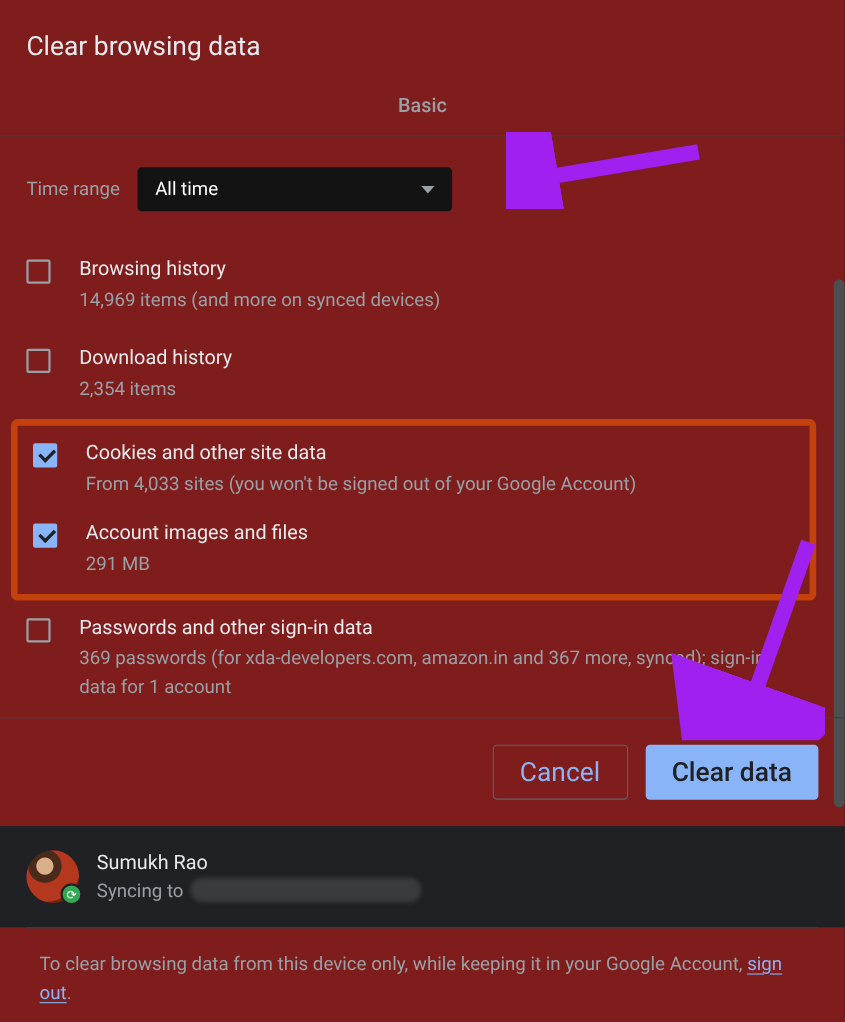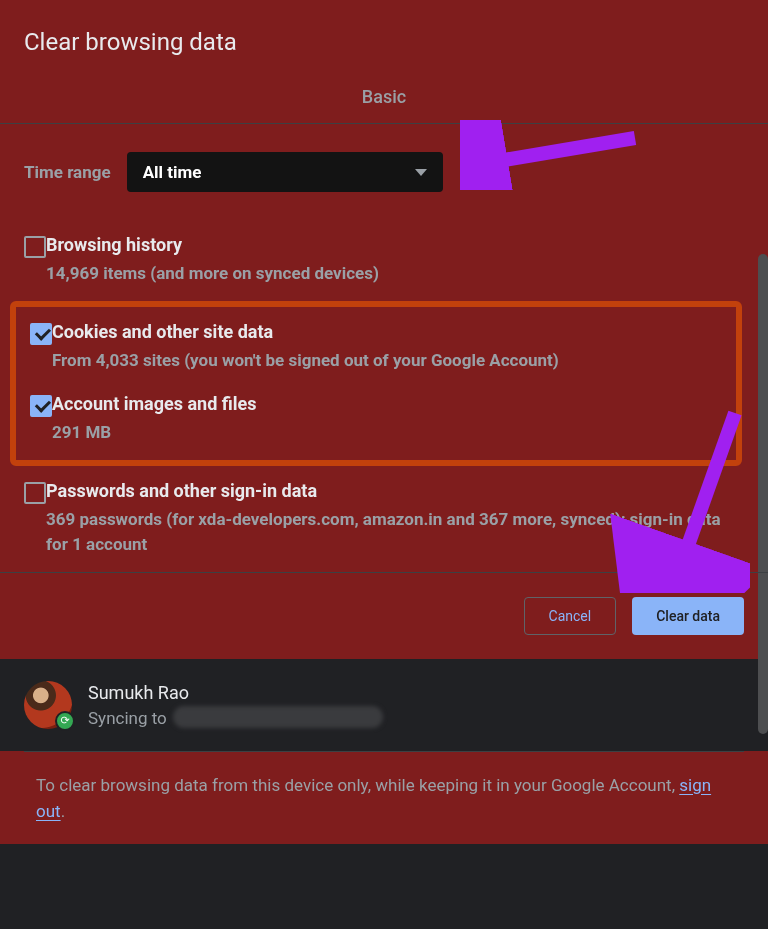--- a/index.html
+++ b/index.html
@@ -38,60 +38,60 @@
       color: #9aa0a6;
       cursor: pointer;
     }
     .tab.active {
       color: #8ab4f8;
       border-bottom: 3px solid #8ab4f8;
     }
     .content {
       padding: 16px 16px 0 0;
       position: relative;
-      font-weight: bold;
     }
     .time-range-row {
       display: flex;
       align-items: center;
       padding: 12px 24px 28px;
       gap: 16px;
     }
     .time-range-label {
       font-size: 17px;
       color: #9aa0a6;
     }
     .select-wrap {
       background: #131313;
       border-radius: 4px;
       padding: 10px 16px;
       display: flex;
       align-items: center;
       justify-content: space-between;
-      width: 316px;
+      width: 286px;
       cursor: pointer;
     }
     .select-value {
       font-size: 17px;
       color: #fff;
     }
     .chevron {
       width: 0;
       height: 0;
       border-left: 6px solid transparent;
       border-right: 6px solid transparent;
       border-top: 7px solid #9aa0a6;
     }
     .list {
       display: flex;
       flex-direction: column;
     }
     .row {
       display: flex;
       padding: 14px 24px;
+      gap: 26px;
       align-items: flex-start;
     }
     .checkbox {
       width: 22px;
       height: 22px;
       border: 2px solid #9aa0a6;
       border-radius: 2px;
       margin-top: 2px;
       cursor: pointer;
       flex-shrink: 0;
@@ -135,21 +135,21 @@
     .footer {
       border-top: 1px solid #3c4043;
       padding: 24px;
       display: flex;
       justify-content: flex-end;
       gap: 16px;
     }
     .btn {
       padding: 10px 24px;
       border-radius: 4px;
-      font-size: 14px;
+      font-size: 24px;
       cursor: pointer;
       border: none;
       font-family: inherit;
     }
     .btn-secondary {
       background: transparent;
       border: 1px solid #5f6368;
       color: #8ab4f8;
     }
     .btn-primary {
@@ -269,20 +269,27 @@
 
     <div class="list">
       <div class="row">
         <div class="checkbox"></div>
         <div class="row-text">
           <div class="row-title">Browsing history</div>
           <div class="row-sub">14,969 items (and more on synced devices)</div>
         </div>
       </div>
 
+      <div class="row">
+        <div class="checkbox"></div>
+        <div class="row-text">
+          <div class="row-title">Download history</div>
+          <div class="row-sub">2,354 items</div>
+        </div>
+      </div>
 
       <div class="highlight-box">
         <div class="row">
           <div class="checkbox checked"></div>
           <div class="row-text">
             <div class="row-title">Cookies and other site data</div>
             <div class="row-sub">From 4,033 sites (you won't be signed out of your Google Account)</div>
           </div>
         </div>
         <div class="row">

